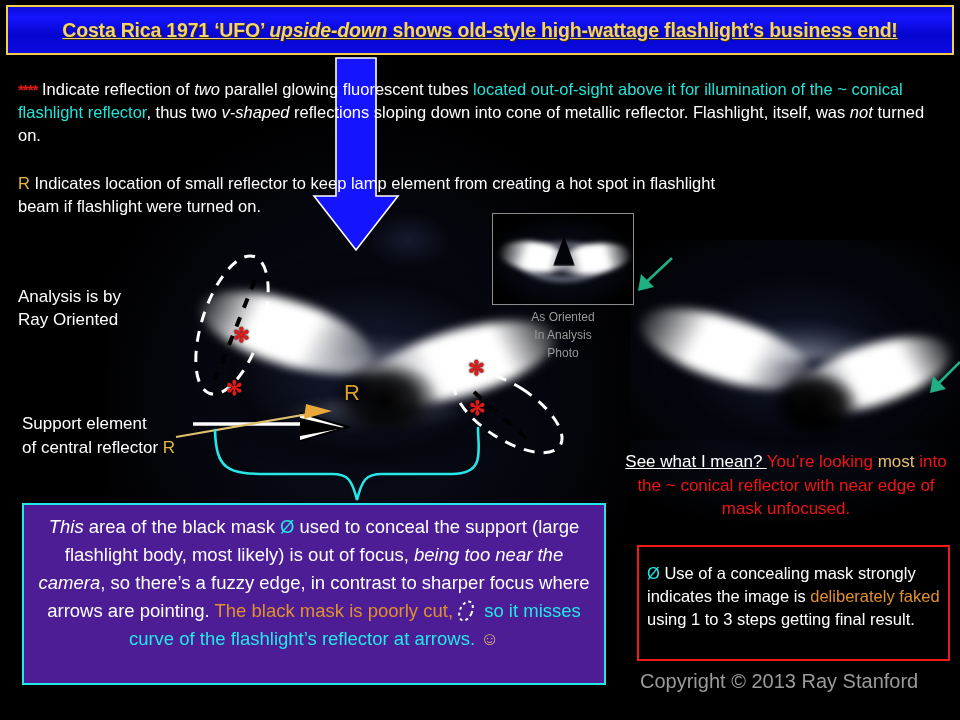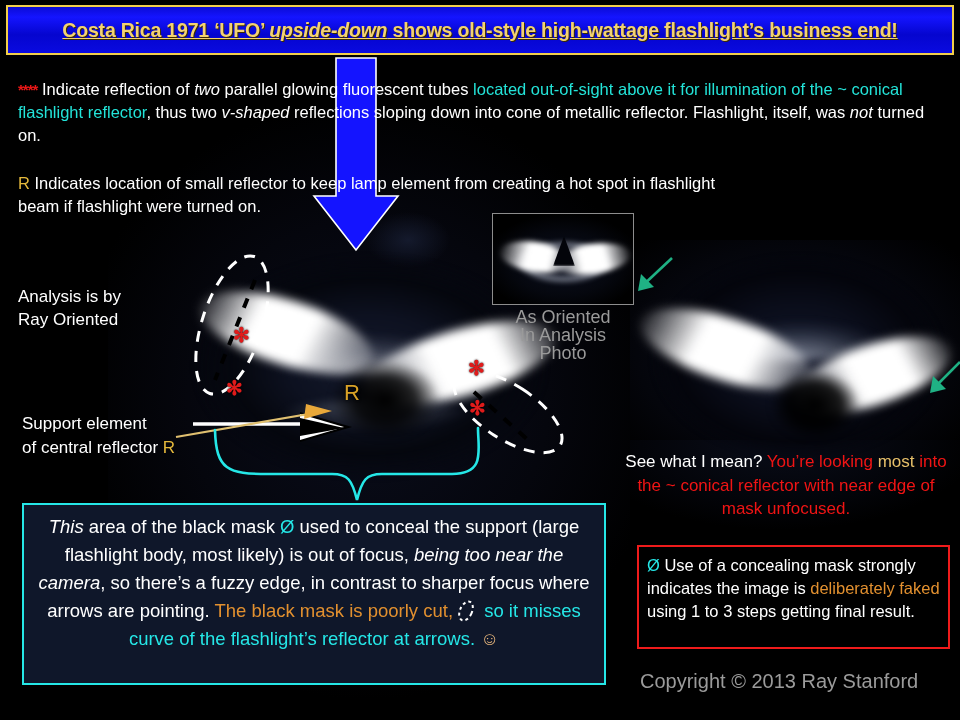--- a/index.html
+++ b/index.html
@@ -82,47 +82,47 @@
   .cy{color:#23e3d8;}
   .ast{color:#ea1717;font-weight:bold;letter-spacing:-1px;font-size:15px;}
   .gold{color:#e5b93c;}
   em{font-style:italic;margin-top:26px;}
 
   .analysis{position:absolute;left:18px;top:285px;color:#fff;font-size:17px;line-height:23px;}
   .support{position:absolute;left:22px;top:412px;color:#fff;font-size:17px;line-height:24px;white-space:nowrap;}
 
   .seewhat{position:absolute;left:618px;top:450px;width:336px;text-align:center;
       font-size:17px;line-height:23.5px;color:#f01414;}
-  .seewhat .w{color:#ffffff;}
+  .seewhat .w{color:#ffffff;text-decoration:underline;}
   .seewhat .g{color:#e7c06a;}
 
   
   .rlabel{position:absolute;left:344px;top:380px;color:#d9a227;font-size:22px;font-weight:normal;
       text-shadow:0 0 3px #000;}
 
   
   .cyanbox{position:absolute;left:22px;top:503px;width:584px;height:182px;box-sizing:border-box;
-      border:2px solid #25e7e7;background:#0f172a;padding:8px 10px 0 10px;text-align:center;}
+      border:2px solid #25e7e7;background:#4c1d95;padding:8px 10px 0 10px;text-align:center;}
   .cyanbox p{margin:0;color:#ffffff;font-size:18.5px;line-height:28px;}
   .cyanbox .oslash{color:#25e7e7;font-style:normal;}
   .cyanbox .orange{color:#e2902f;}
   .cyanbox .cyan2{color:#25e7e7;}
   .cyanbox .smile{color:#e2b27a;}
 
   
-  .redbox{position:absolute;left:637px;top:545px;width:313px;height:104px;box-sizing:border-box;
-      border:2px solid #ef1b1b;background:#000;padding:7px 8px;}
+  .redbox{position:absolute;left:637px;top:545px;width:313px;height:116px;box-sizing:border-box;
+      border:2px solid #ef1b1b;background:#000;padding:15px 8px;}
   .redbox p{margin:0;color:#fff;font-size:16.5px;line-height:23px;}
   .redbox .oslash{color:#25e7e7;}
   .redbox .orange{color:#e2902f;}
 
   .copyright{position:absolute;left:640px;top:670px;color:#9b9b9b;font-size:20px;}
 
   .insetcap{position:absolute;left:492px;top:308px;width:142px;text-align:center;
-      color:#9a9a9a;font-size:18px;line-height:18px;}
+      color:#9a9a9a;font-size:12px;line-height:18px;}
 
   
   svg.overlay{position:absolute;left:0;top:0;width:960px;height:720px;pointer-events:none;}
   .star{position:absolute;color:#e01b1b;font-size:20px;line-height:20px;font-weight:bold;
       text-shadow:0 0 2px #000;}
 </style>
 </head>
 <body>
 
 <div id="stage">

